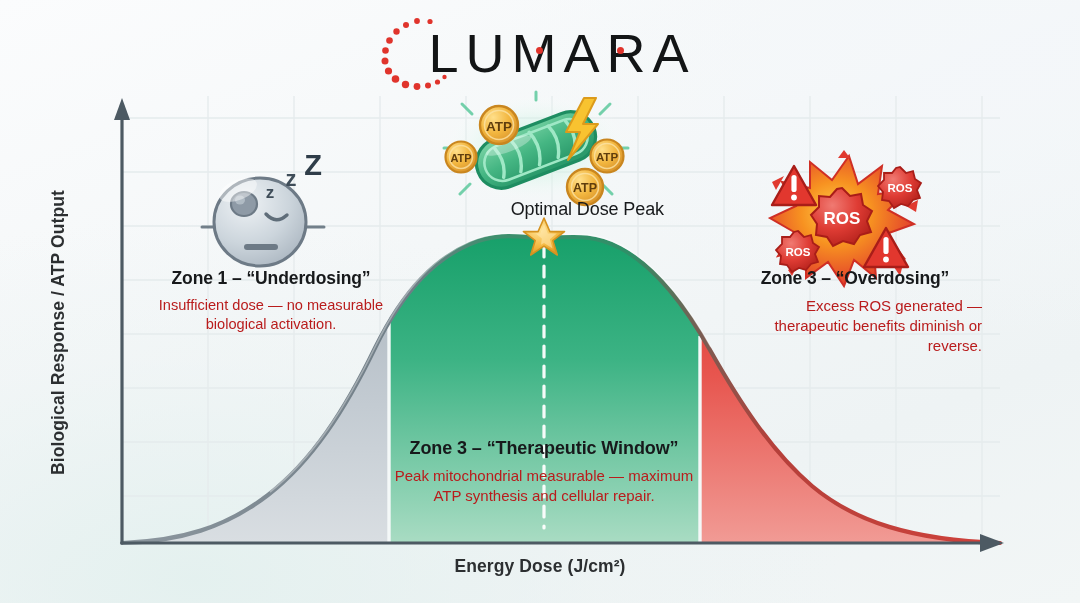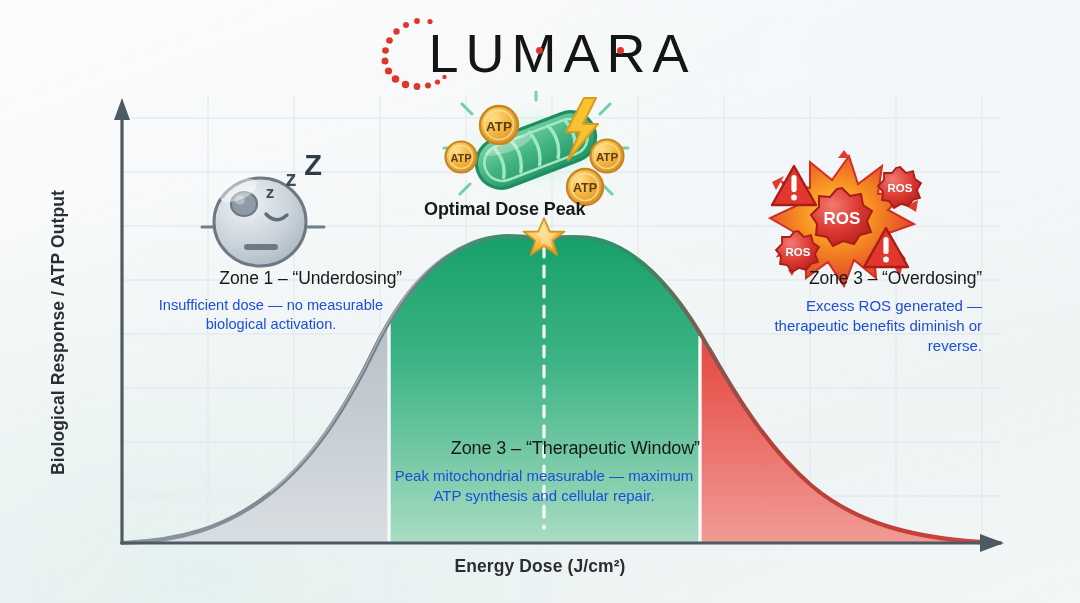--- a/index.html
+++ b/index.html
@@ -58,37 +58,37 @@
   #y-axis-label {
     left: -92px; top: 322px;
     width: 300px; text-align: center;
     transform: rotate(-90deg);
     transform-origin: center center;
   }
   #x-axis-label { left: 0; right: 0; top: 556px; text-align: center; }
 
   .zone-block { position: absolute; text-align: center; }
   .zone-title {
-    font-size: 17.5px; font-weight: 400; color: #17191b;
-    letter-spacing: -0.1px; white-space: nowrap; margin-bottom: 7px; text-align: right;
+    font-size: 17.5px; font-weight: 700; color: #17191b;
+    letter-spacing: -0.1px; white-space: nowrap; margin-bottom: 7px;
   }
   .zone-desc {
-    font-size: 14.6px; font-weight: 400; color: #1d4ed8; line-height: 1.33;
+    font-size: 14.6px; font-weight: 400; color: #b91c1c; line-height: 1.33;
   }
 
   #zone1-block { left: 140px; top: 268px; width: 262px; }
   #zone2-block { left: 388px; top: 438px; width: 312px; }
   #zone3-block { left: 728px; top: 268px; width: 254px; }
   #zone2-block .zone-title { font-size: 18px; }
   #zone2-block .zone-desc { font-size: 15px; }
   #zone3-block .zone-desc { font-size: 15px; text-align: right; }
 
   #peak-label {
     position: absolute; left: 424px; top: 199px; width: 240px;
-    text-align: left; font-size: 18px; font-weight: 700; color: #17191b;
+    text-align: right; font-size: 18px; font-weight: 400; color: #17191b;
     letter-spacing: -0.1px;
   }
 
   .badge-text {
     font-family: "Liberation Sans", sans-serif;
     font-weight: 700;
     text-anchor: middle;
     dominant-baseline: central;
   }
 </style>

